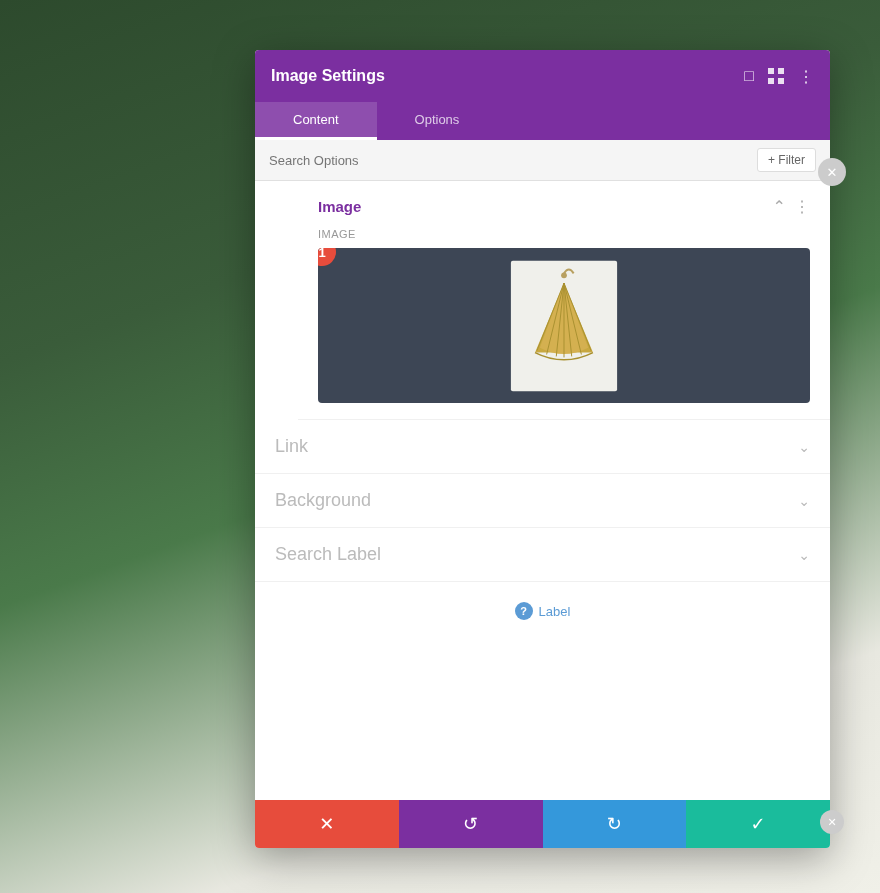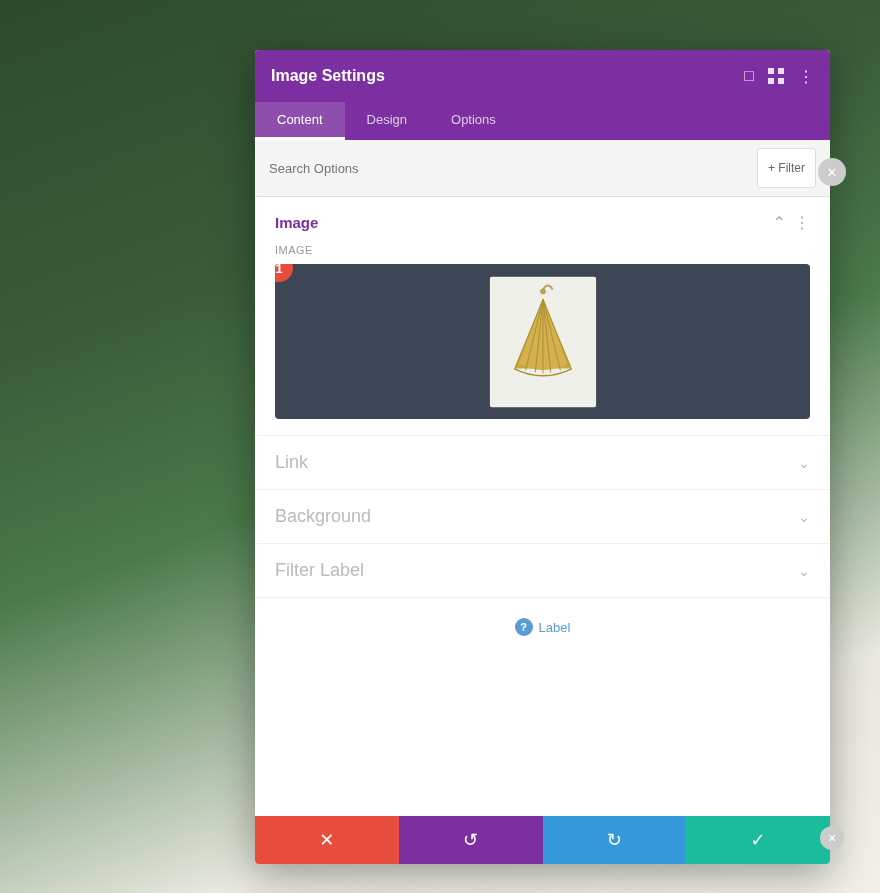--- a/index.html
+++ b/index.html
@@ -70,21 +70,21 @@
     }
 
     
     .tabs-bar {
       background: #7b2fa0;
       display: flex;
       padding: 0 0 0 0;
     }
 
     .tab {
-      padding: 10px 22px;
+      padding: 10px 38px;
       color: rgba(255,255,255,0.75);
       font-size: 13px;
       cursor: pointer;
       border-bottom: 3px solid transparent;
     }
 
     .tab.active {
       color: #fff;
       background: rgba(255,255,255,0.15);
       border-bottom: 3px solid #fff;
@@ -106,39 +106,40 @@
       outline: none;
       font-size: 13px;
       color: #14532d;
       width: 200px;
     }
 
     .filter-btn {
       background: #fff;
       border: 1px solid #ddd;
       border-radius: 3px;
-      padding: 12px 10px;
+      padding: 4px 10px;
       font-size: 12px;
       color: #666;
       cursor: pointer;
       display: flex;
       align-items: center;
       gap: 4px;
     }
 
     
     .modal-content {
       padding: 0;
       background: #fff;
     }
 
     
     .section {
       padding: 16px 20px;
       border-bottom: 1px solid #f0f0f0;
+      margin-left: 43px;
     }
 
     .section-header {
       display: flex;
       align-items: center;
       justify-content: space-between;
       margin-bottom: 12px;
     }
 
     .section-title {
@@ -331,21 +332,20 @@
           <rect x="0" y="10" width="6" height="6"></rect>
           <rect x="10" y="10" width="6" height="6"></rect>
         </svg>
       </span>
       <span class="header-icon">⋮</span>
     </div>
   </div>
 
   <div class="tabs-bar">
     <div class="tab active">Content</div>
-    <div class="tab">Design</div>
     <div class="tab">Options</div>
   </div>
 
   <div class="search-row">
     <input class="search-input" type="text" placeholder="Search Options" style="">
     <button class="filter-btn">+ Filter</button>
   </div>
 
   <div class="modal-content">
 
@@ -392,21 +392,21 @@
       <span class="collapse-label">Link</span>
       <span class="chevron-icon">⌄</span>
     </div>
 
     <div class="collapse-row">
       <span class="collapse-label">Background</span>
       <span class="chevron-icon">⌄</span>
     </div>
 
     <div class="collapse-row">
-      <span class="collapse-label">Filter Label</span>
+      <span class="collapse-label">Search Label</span>
       <span class="chevron-icon">⌄</span>
     </div>
 
     <div class="help-row">
       <div class="help-icon">?</div>
       <span>Label</span>
     </div>
 
     <div style="height: 160px;"></div>
 

